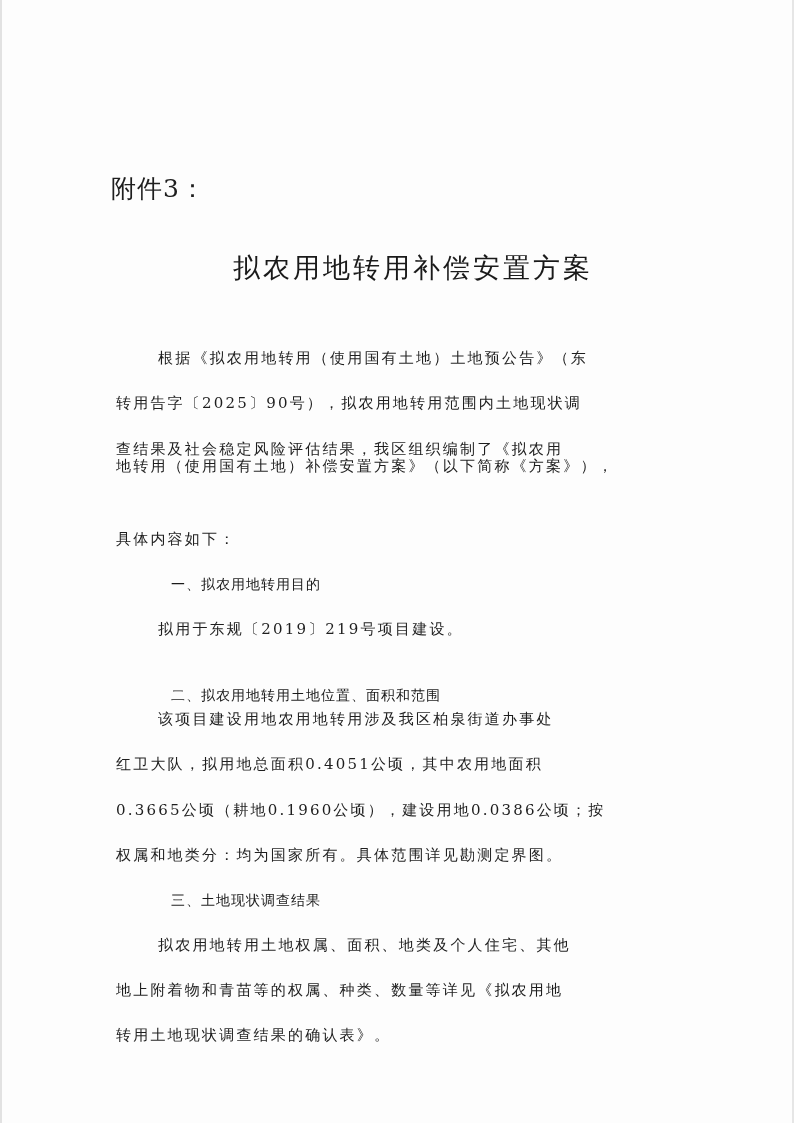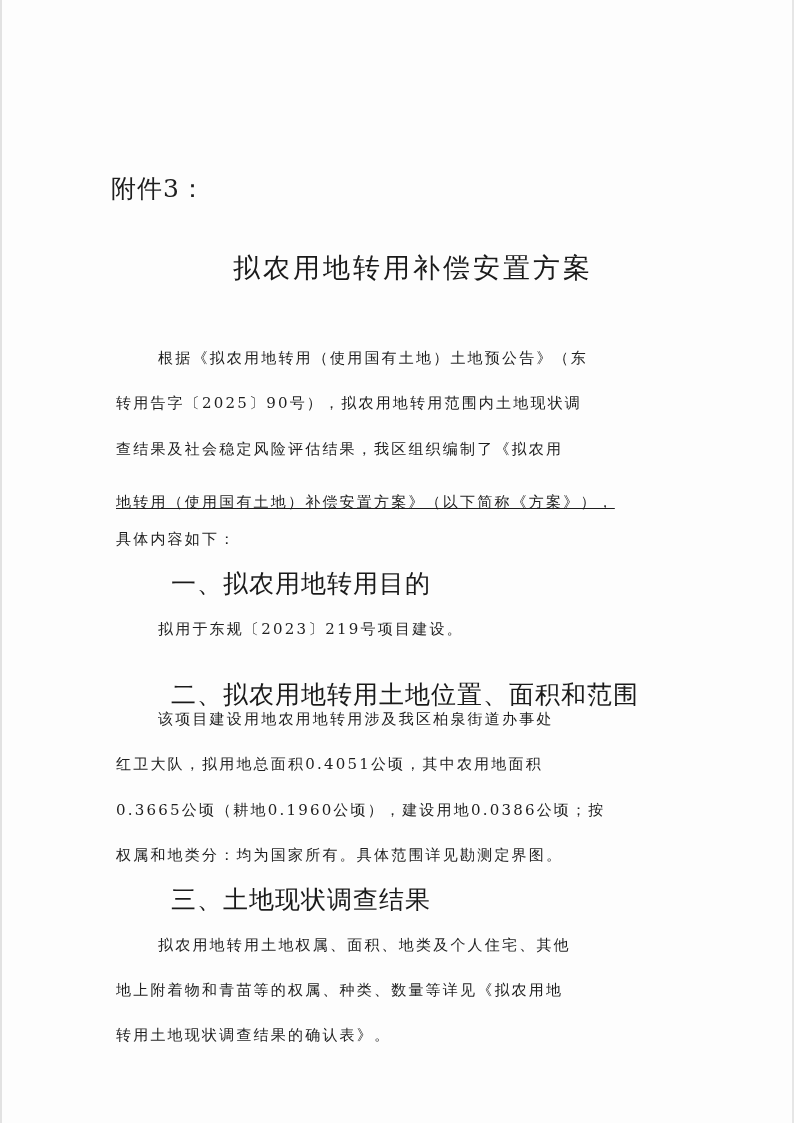--- a/index.html
+++ b/index.html
@@ -13,42 +13,42 @@
   .title {
     position:absolute; left:16px; width:794px; top:250px; text-align:center;
     font-family:"DejaVu Sans", "Liberation Sans", sans-serif; font-size:27px; letter-spacing:3px; color:#1a1a1a;
   }
   .line {
     position:absolute; left:116px; font-size:15px; letter-spacing:2.2px; white-space:nowrap; line-height:24px;
   }
   .indent { left:158px; }
   .heading {
     position:absolute; left:171px; font-family:"DejaVu Sans","Liberation Sans",sans-serif;
-    font-size:25px; letter-spacing:1px; white-space:nowrap; line-height:24px; color:#1a1a1a;
+    font-size:14px; letter-spacing:1px; white-space:nowrap; line-height:24px; color:#1a1a1a;
   }
 </style>
 </head>
 <body>
 
 <div class="page-edge"></div>
 <div class="page-edge-r"></div>
 
 <div class="attach">附件3：</div>
 <div class="title">拟农用地转用补偿安置方案</div>
 
 <div>
   <div class="line indent" style="top:346px;">根据《拟农用地转用（使用国有土地）土地预公告》（东</div>
   <div class="line" style="top:391px;">转用告字〔2025〕90号），拟农用地转用范围内土地现状调</div>
   <div class="line" style="top:437px;">查结果及社会稳定风险评估结果，我区组织编制了《拟农用</div>
-  <div class="line" style="top:490px;text-decoration:underline;">地转用（使用国有土地）补偿安置方案》（以下简称《方案》），</div>
+  <div class="line" style="top:454px;">地转用（使用国有土地）补偿安置方案》（以下简称《方案》），</div>
   <div class="line" style="top:527px;">具体内容如下：</div>
 </div>
 
 <div class="heading" style="top:572px;">一、拟农用地转用目的</div>
-<div class="line indent" style="top:617px;">拟用于东规〔2023〕219号项目建设。</div>
+<div class="line indent" style="top:617px;">拟用于东规〔2019〕219号项目建设。</div>
 
 <div class="heading" style="top:683px;">二、拟农用地转用土地位置、面积和范围</div>
 <div>
   <div class="line indent" style="top:707px;">该项目建设用地农用地转用涉及我区柏泉街道办事处</div>
   <div class="line" style="top:752px;">红卫大队，拟用地总面积0.4051公顷，其中农用地面积</div>
   <div class="line" style="top:798px;">0.3665公顷（耕地0.1960公顷），建设用地0.0386公顷；按</div>
   <div class="line" style="top:843px;text-align:center;">权属和地类分：均为国家所有。具体范围详见勘测定界图。</div>
 </div>
 
 <div class="heading" style="top:888px;">三、土地现状调查结果</div>

